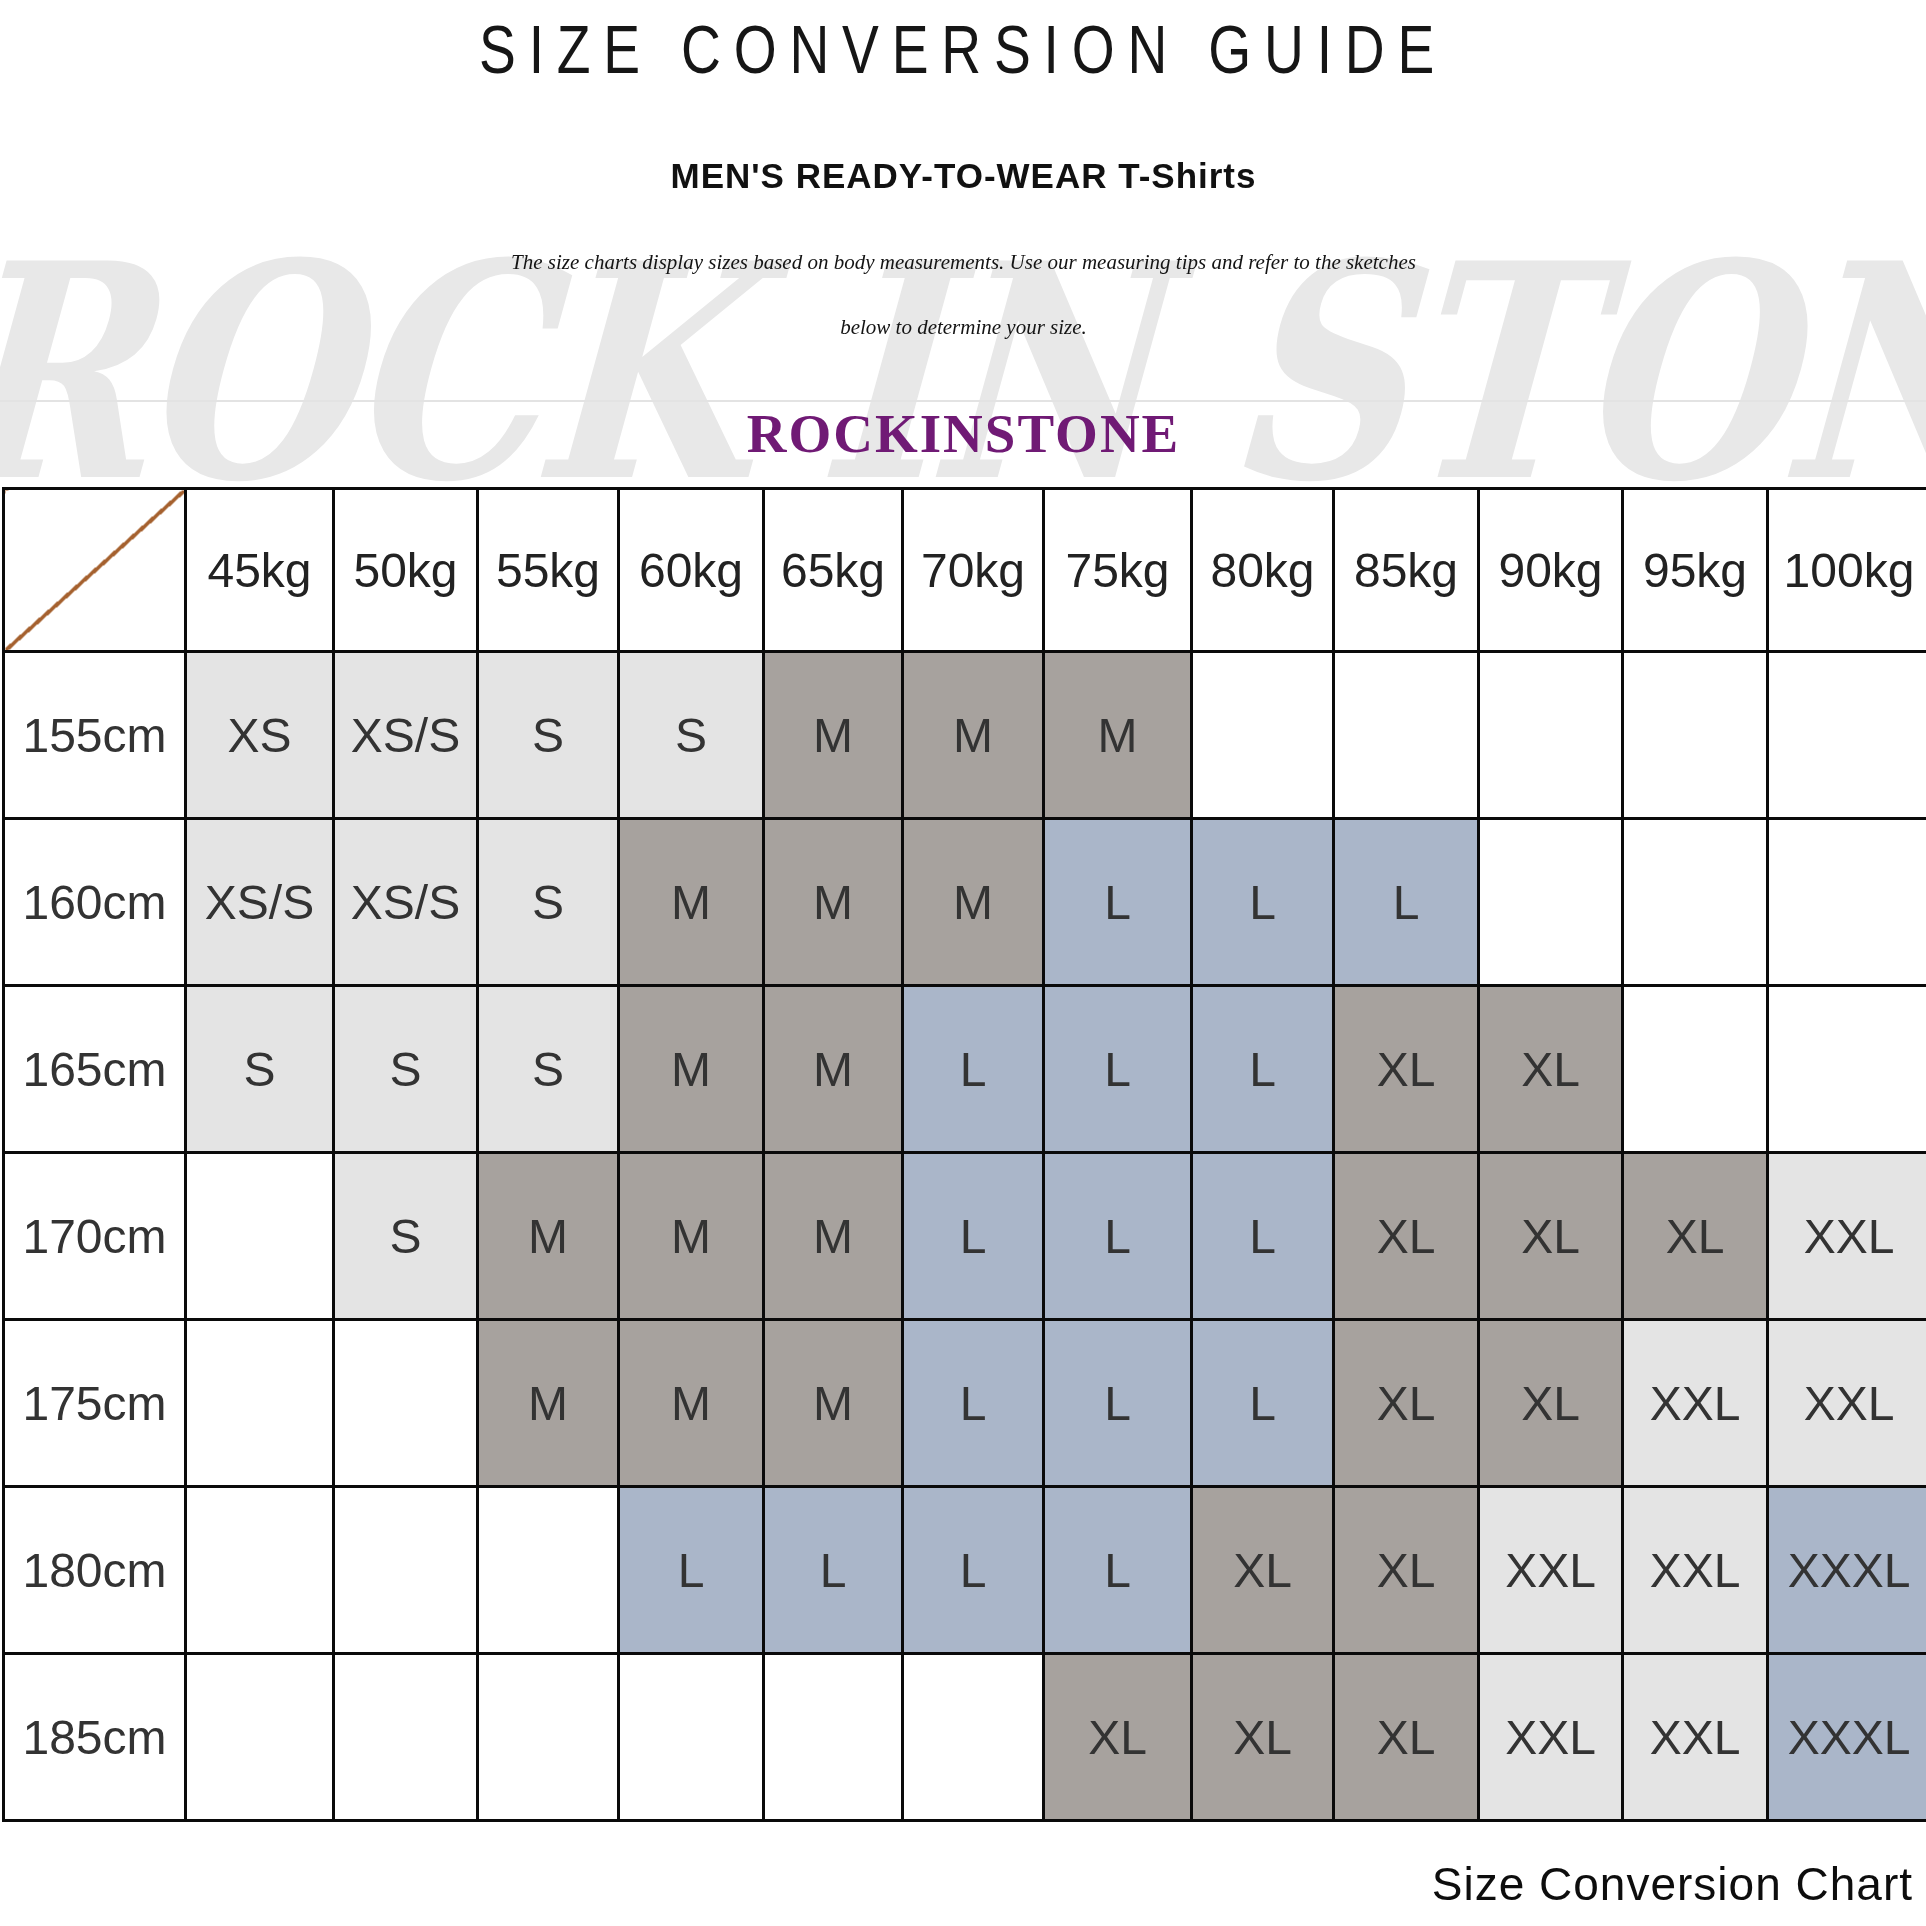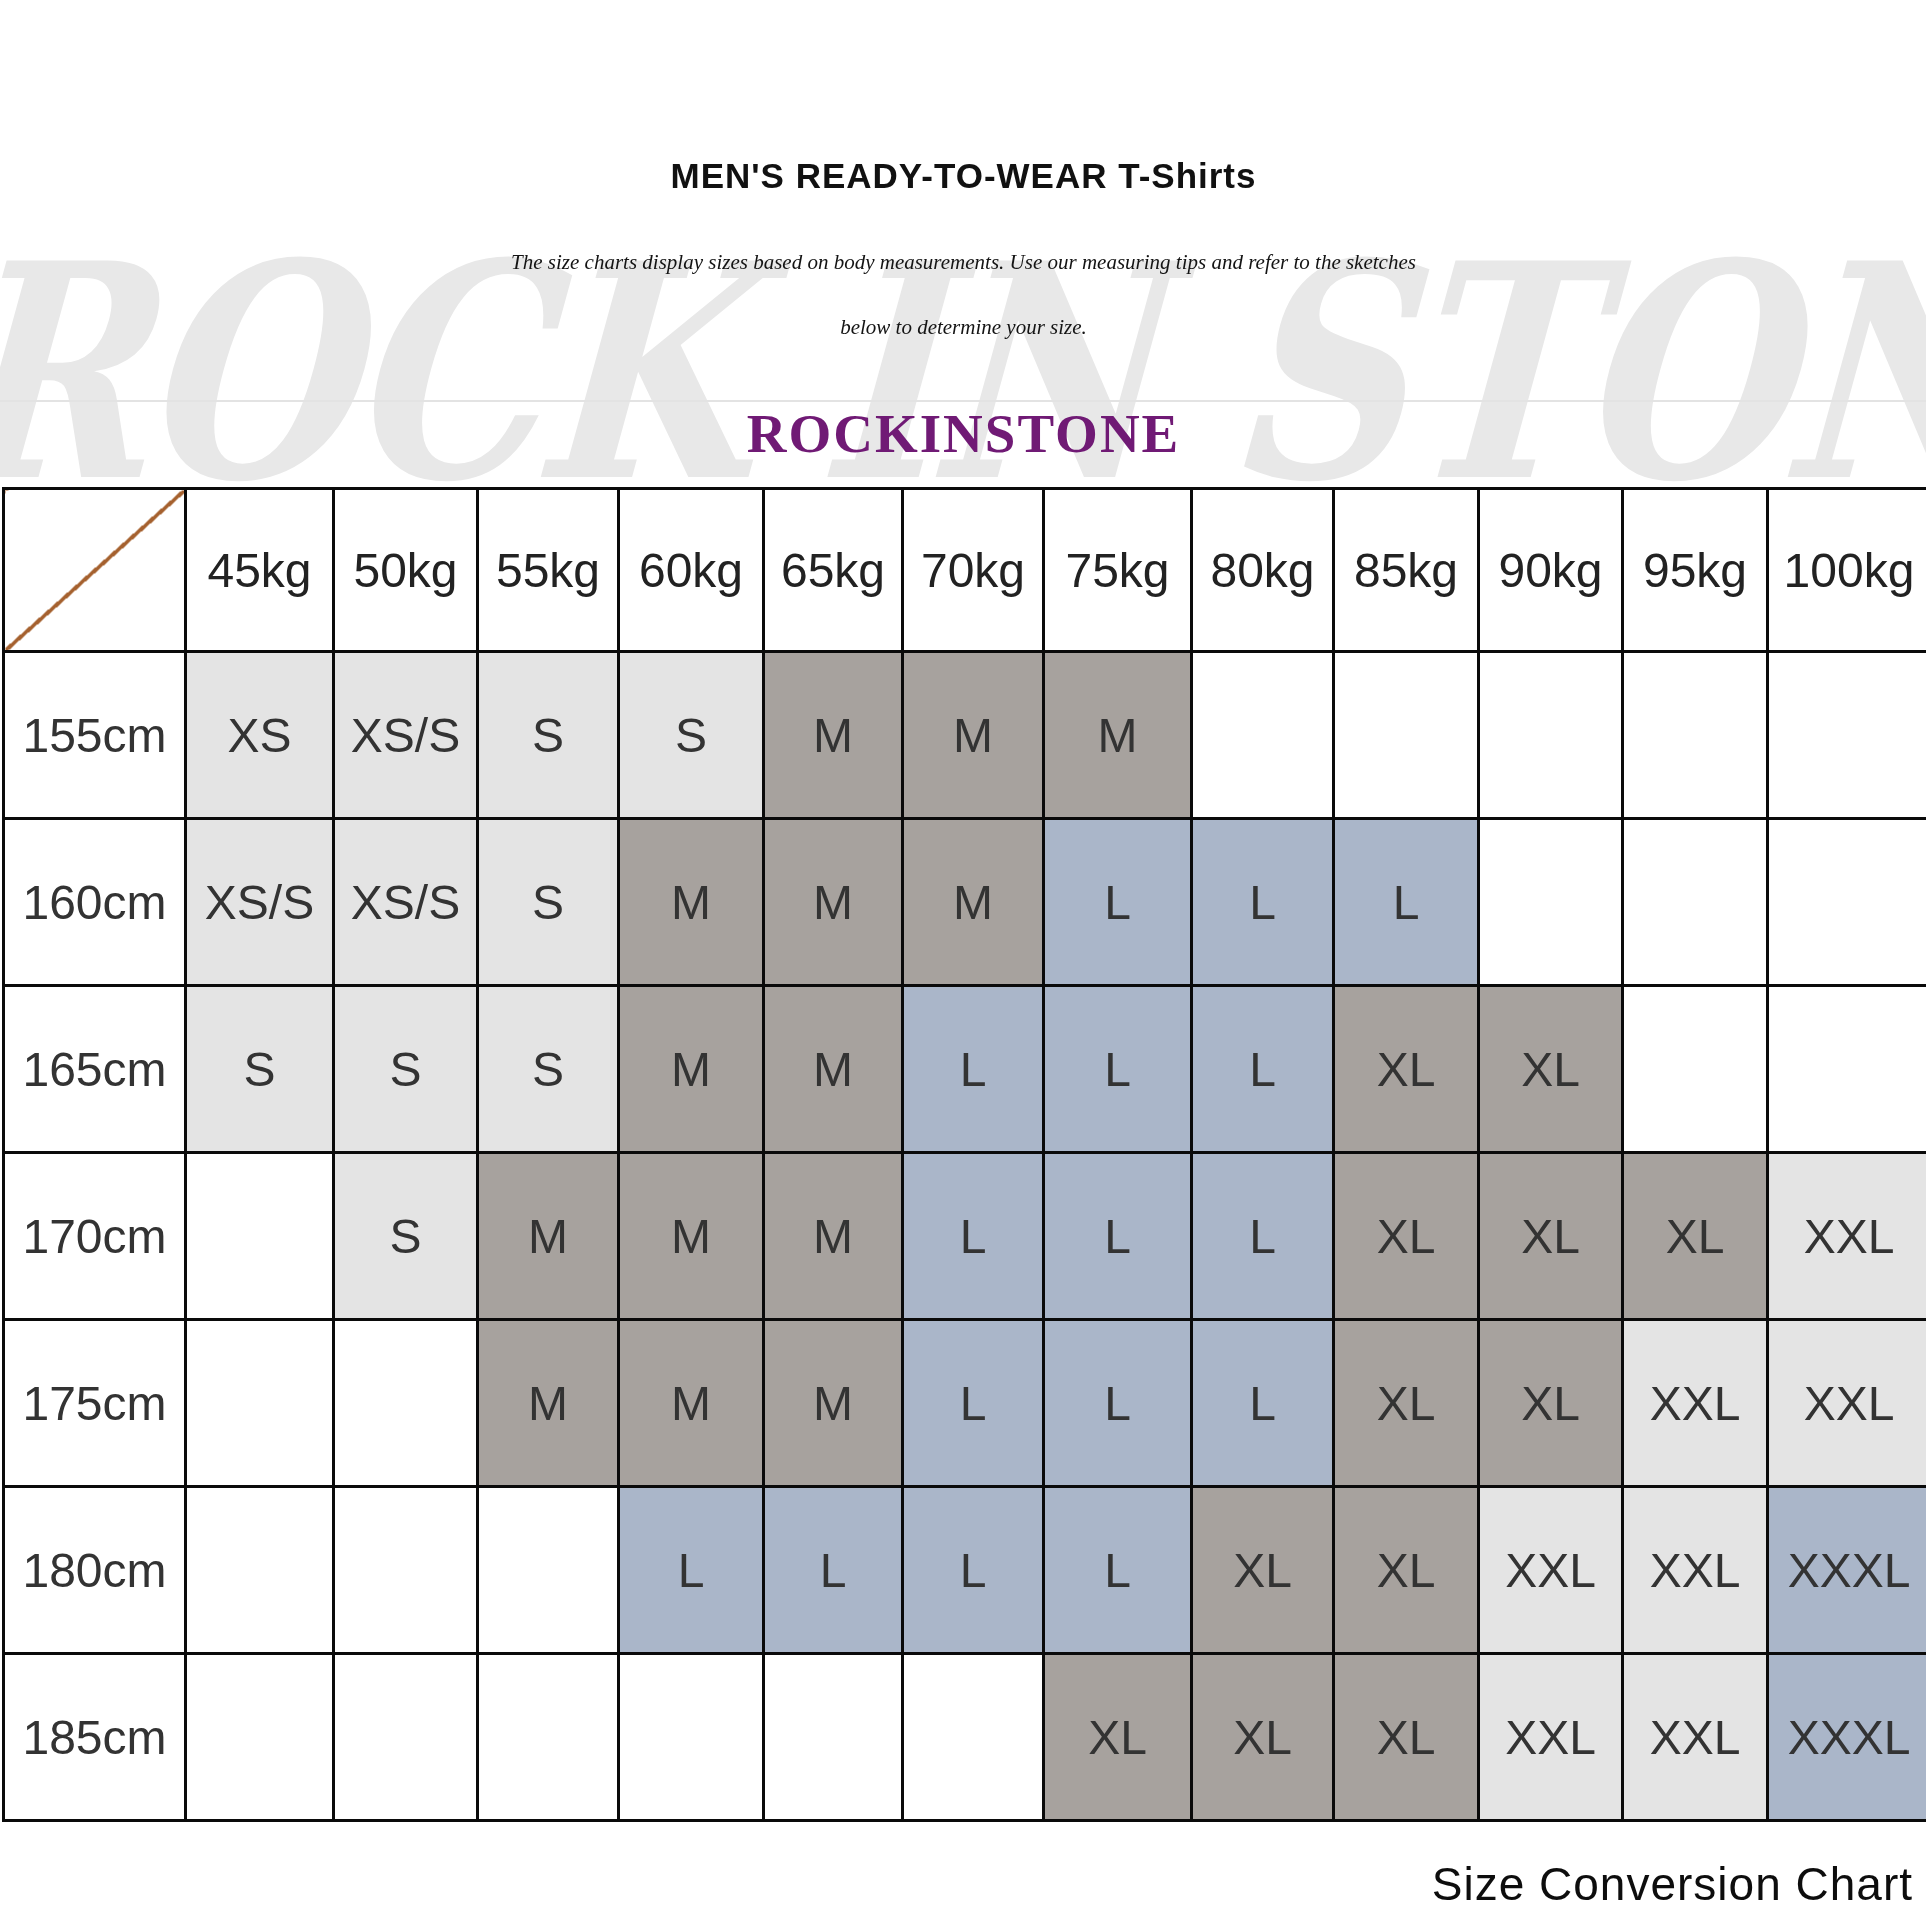--- a/index.html
+++ b/index.html
@@ -109,20 +109,23 @@
     z-index:2;
   }
 </style>
 </head>
 <body>
 
 <div id="stage">
 
   <div id="watermark">ROCK IN STONE</div>
 
+  <div class="hdr" id="title-wrap">
+    <span id="title">SIZE CONVERSION GUIDE</span>
+  </div>
 
   <div class="hdr" id="subtitle">MEN'S READY-TO-WEAR T-Shirts</div>
 
   <div class="hdr desc" id="desc1">The size charts display sizes based on body measurements.  Use our measuring tips and refer to the sketches</div>
   <div class="hdr desc" id="desc2">below to determine your size.</div>
 
   <div id="hairline"></div>
 
   <div class="hdr" id="brand">ROCKINSTONE</div>
 

